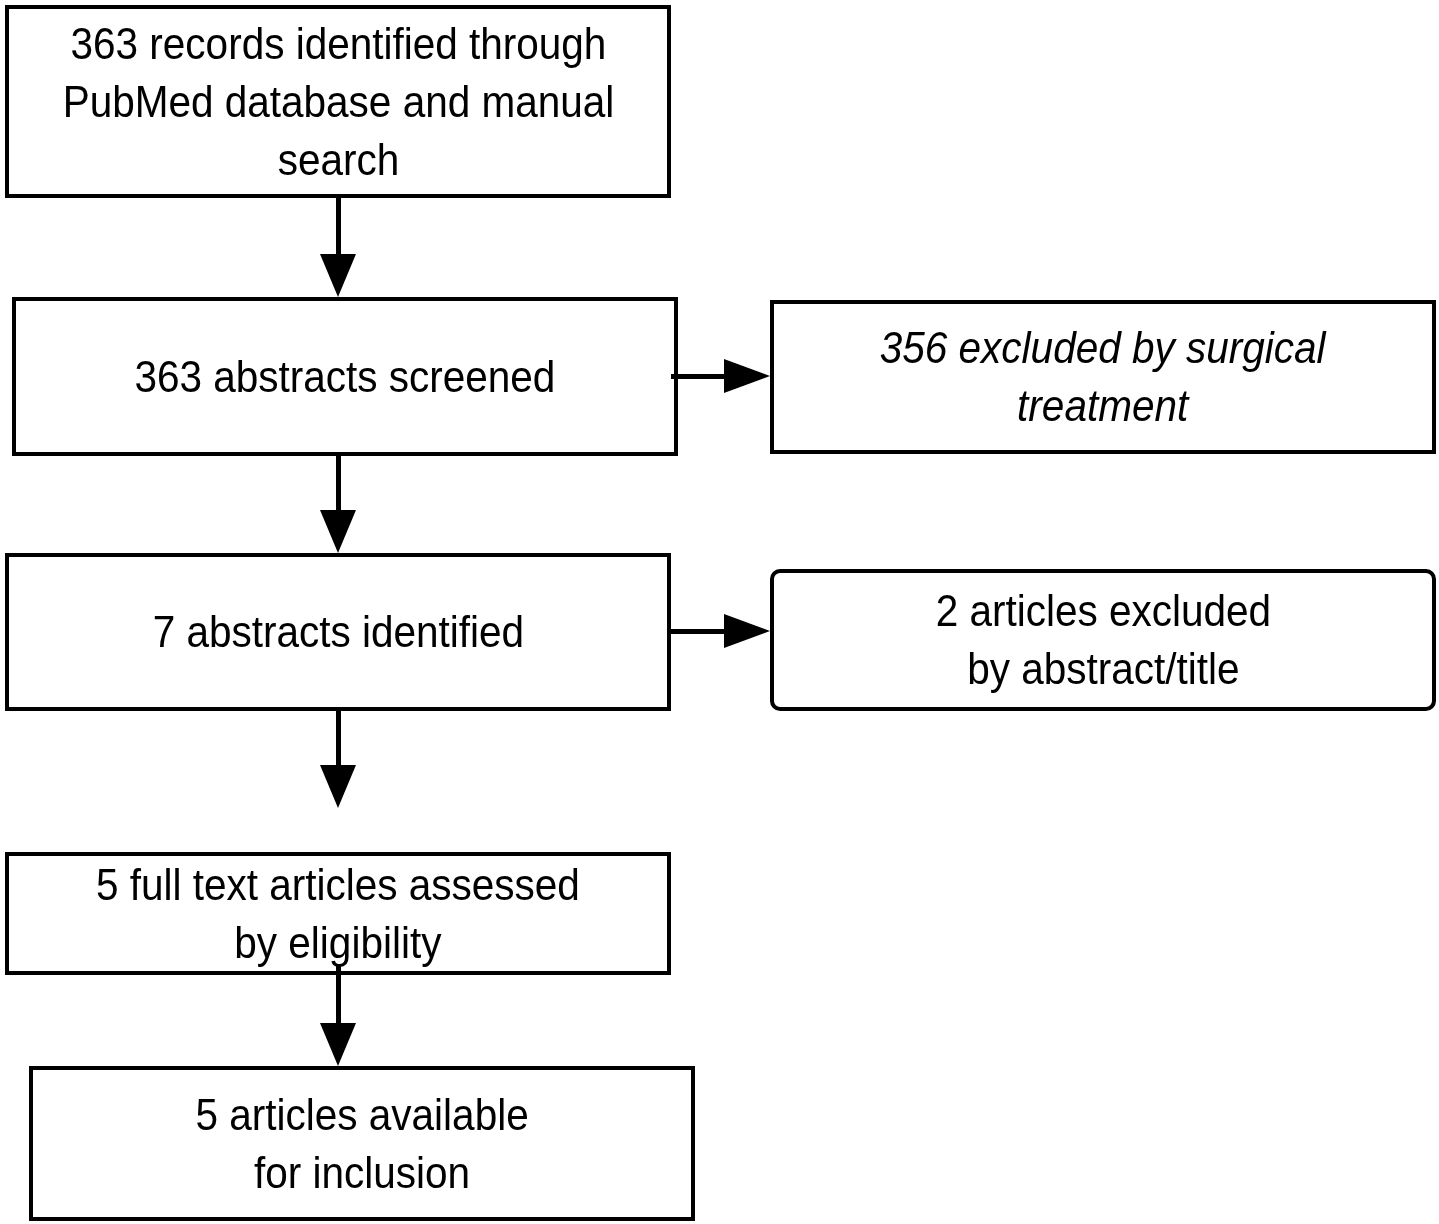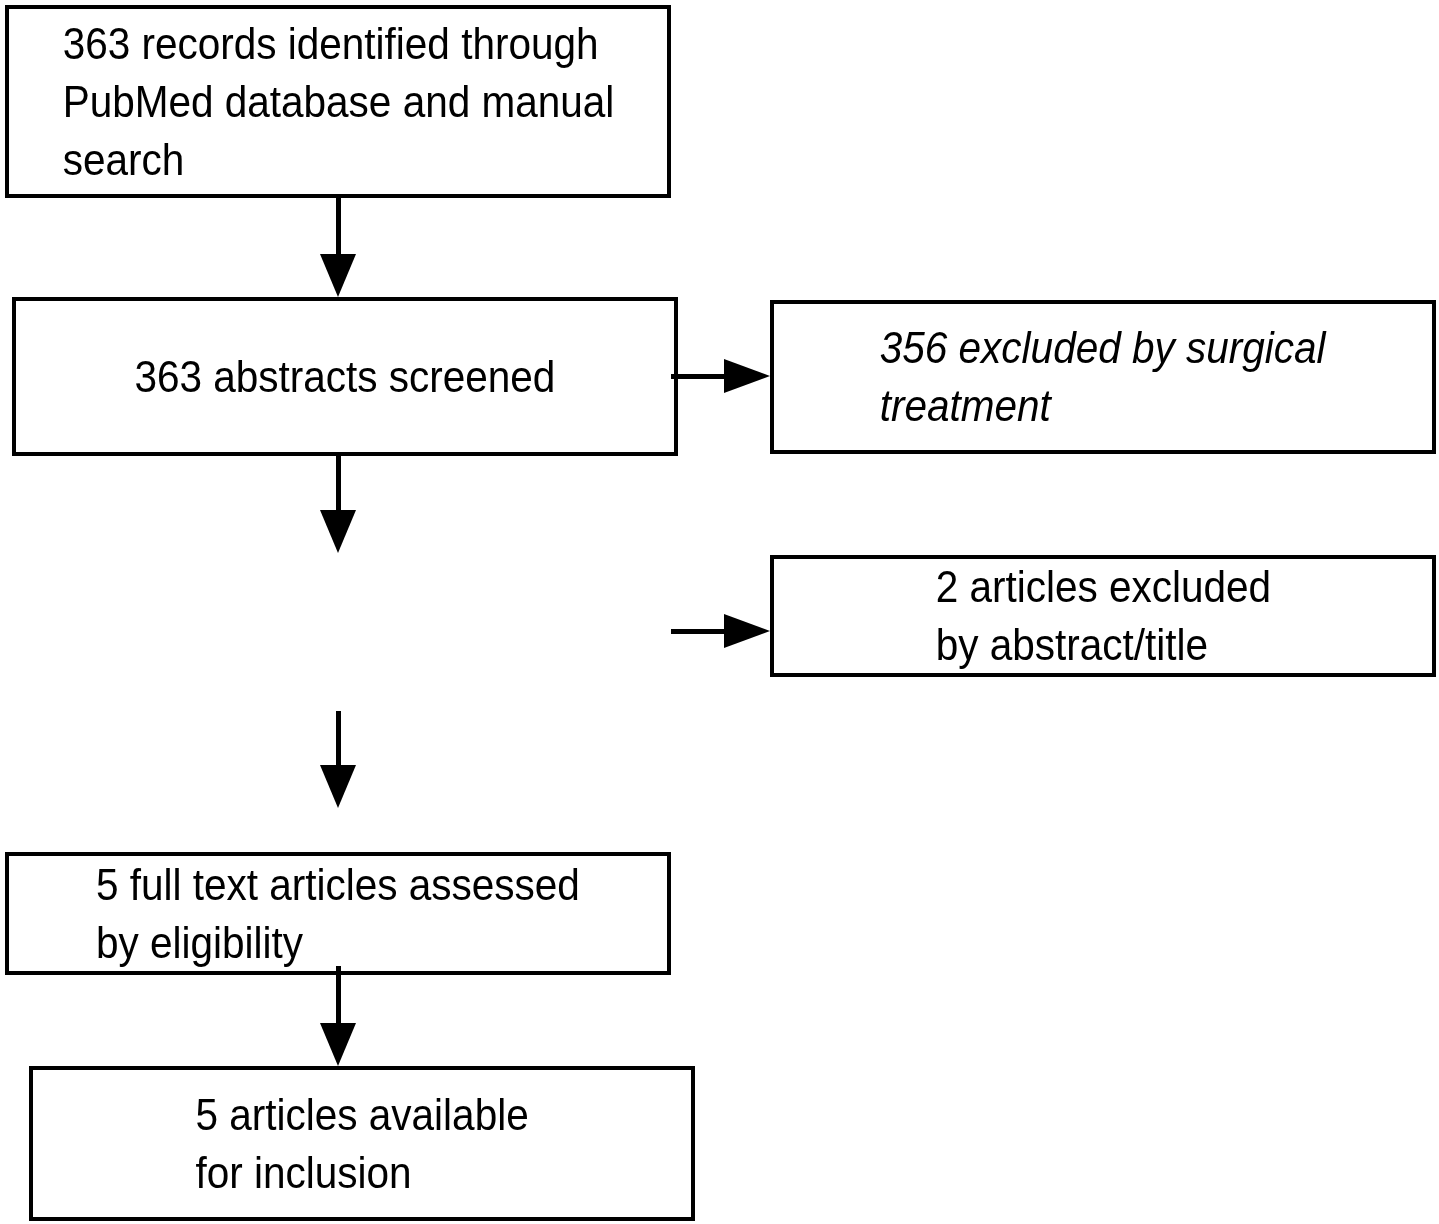--- a/index.html
+++ b/index.html
@@ -12,20 +12,21 @@
     font-family: "Liberation Sans", sans-serif;
     overflow: hidden;
   }
   .node {
     position: absolute;
     border: 4px solid #000000;
     background: #ffffff;
     display: flex;
     align-items: center;
     justify-content: center;
+    text-align: center;
   }
   .node .label {
     font-size: 45px;
     font-weight: 300;
     line-height: 58px;
     color: #000000;
     white-space: pre;
     transform: scaleX(0.9);
   }
   .stem-v { position: absolute; width: 5px; background: #000000; }
@@ -51,37 +52,40 @@
   <div class="node" style="left:5px; top:5px; width:666px; height:193px;">
     <div class="label">363 records identified through
 PubMed database and manual
 search</div>
   </div>
 
   <div class="node" style="left:12px; top:297px; width:666px; height:159px;">
     <div class="label">363 abstracts screened</div>
   </div>
 
+  <div class="node" style="left:5px; top:553px; width:666px; height:158px;">
+    <div class="label">7 abstracts identified</div>
+  </div>
 
   <div class="node" style="left:5px; top:852px; width:666px; height:123px;">
     <div class="label">5 full text articles assessed
 by eligibility</div>
   </div>
 
   <div class="node" style="left:5px; top:1066px; width:666px; height:155px;margin-left:24px;">
     <div class="label">5 articles available
 for inclusion</div>
   </div>
 
   <div class="node" style="left:770px; top:300px; width:666px; height:154px;font-style:italic;">
     <div class="label">356 excluded by surgical
 treatment</div>
   </div>
 
-  <div class="node" style="left:770px; top:555px; width:666px; height:122px;">
+  <div class="node" style="left:770px; top:569px; width:666px; height:142px;border-radius:10px;">
     <div class="label">2 articles excluded
 by abstract/title</div>
   </div>
 
   <div>
     <div class="stem-v" style="left:336px; top:198px; height:57px;"></div>
     <div class="head-down" style="left:320px; top:254px;"></div>
   </div>
 
   <div>

